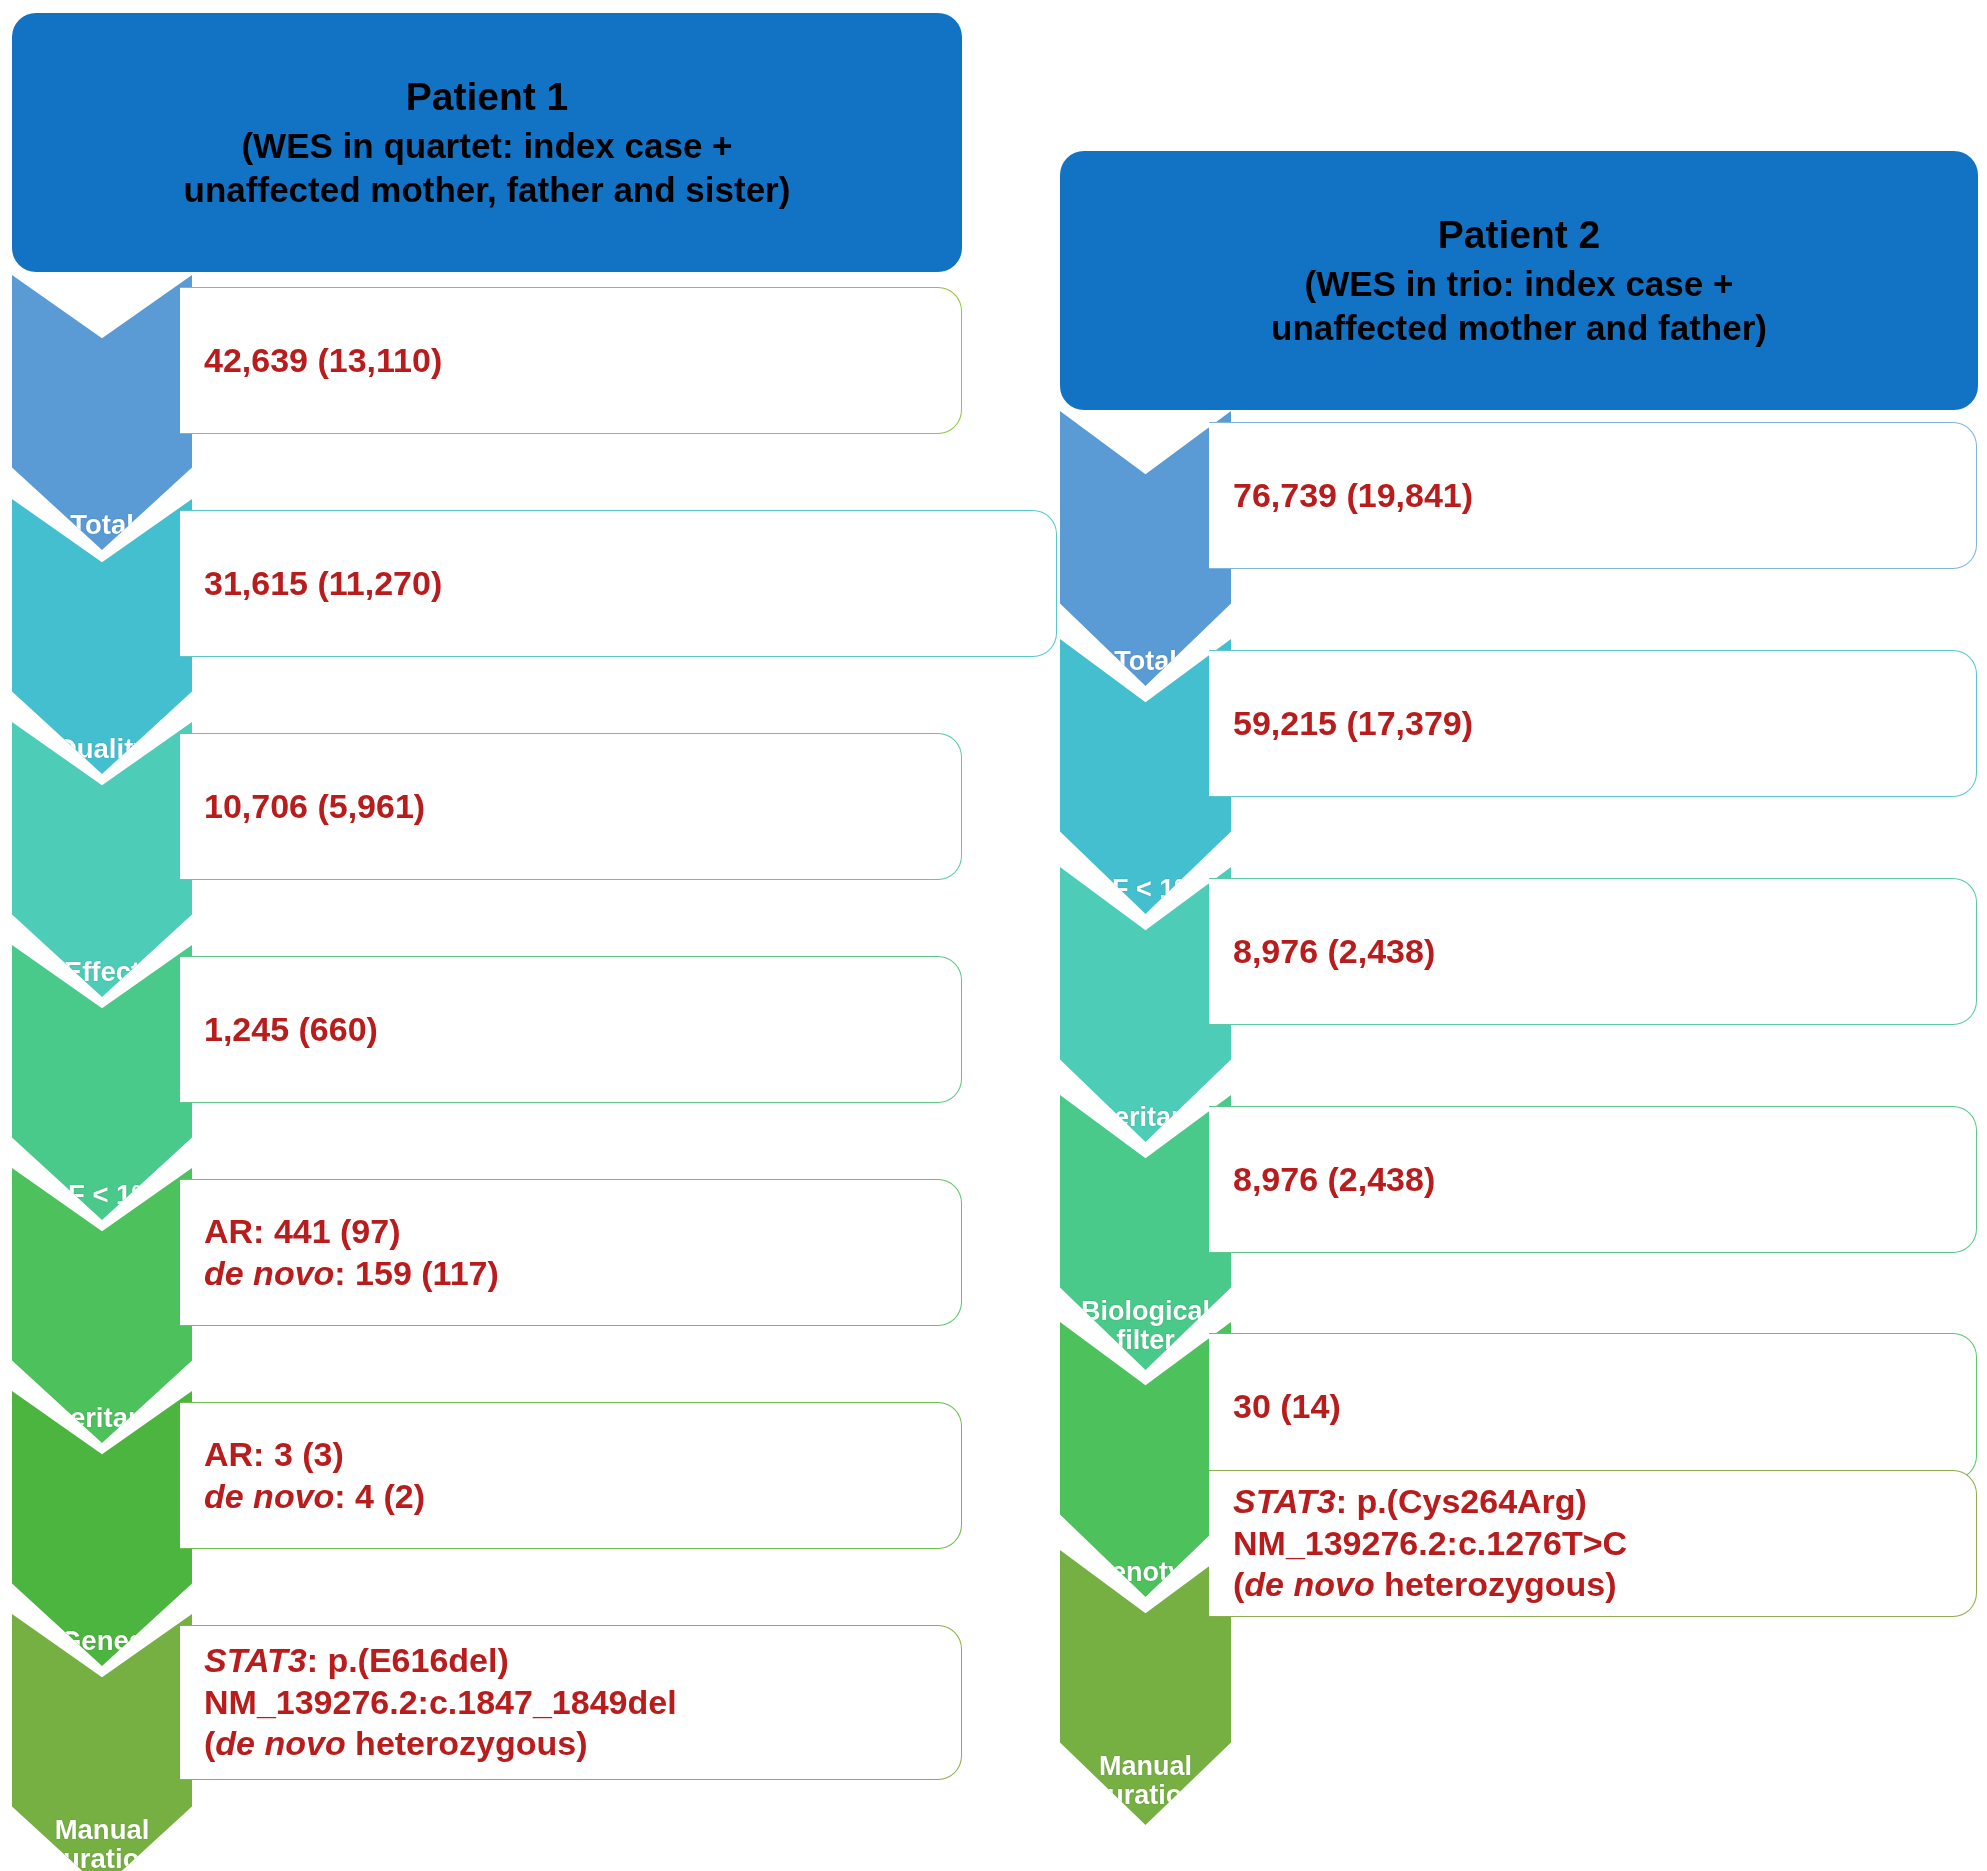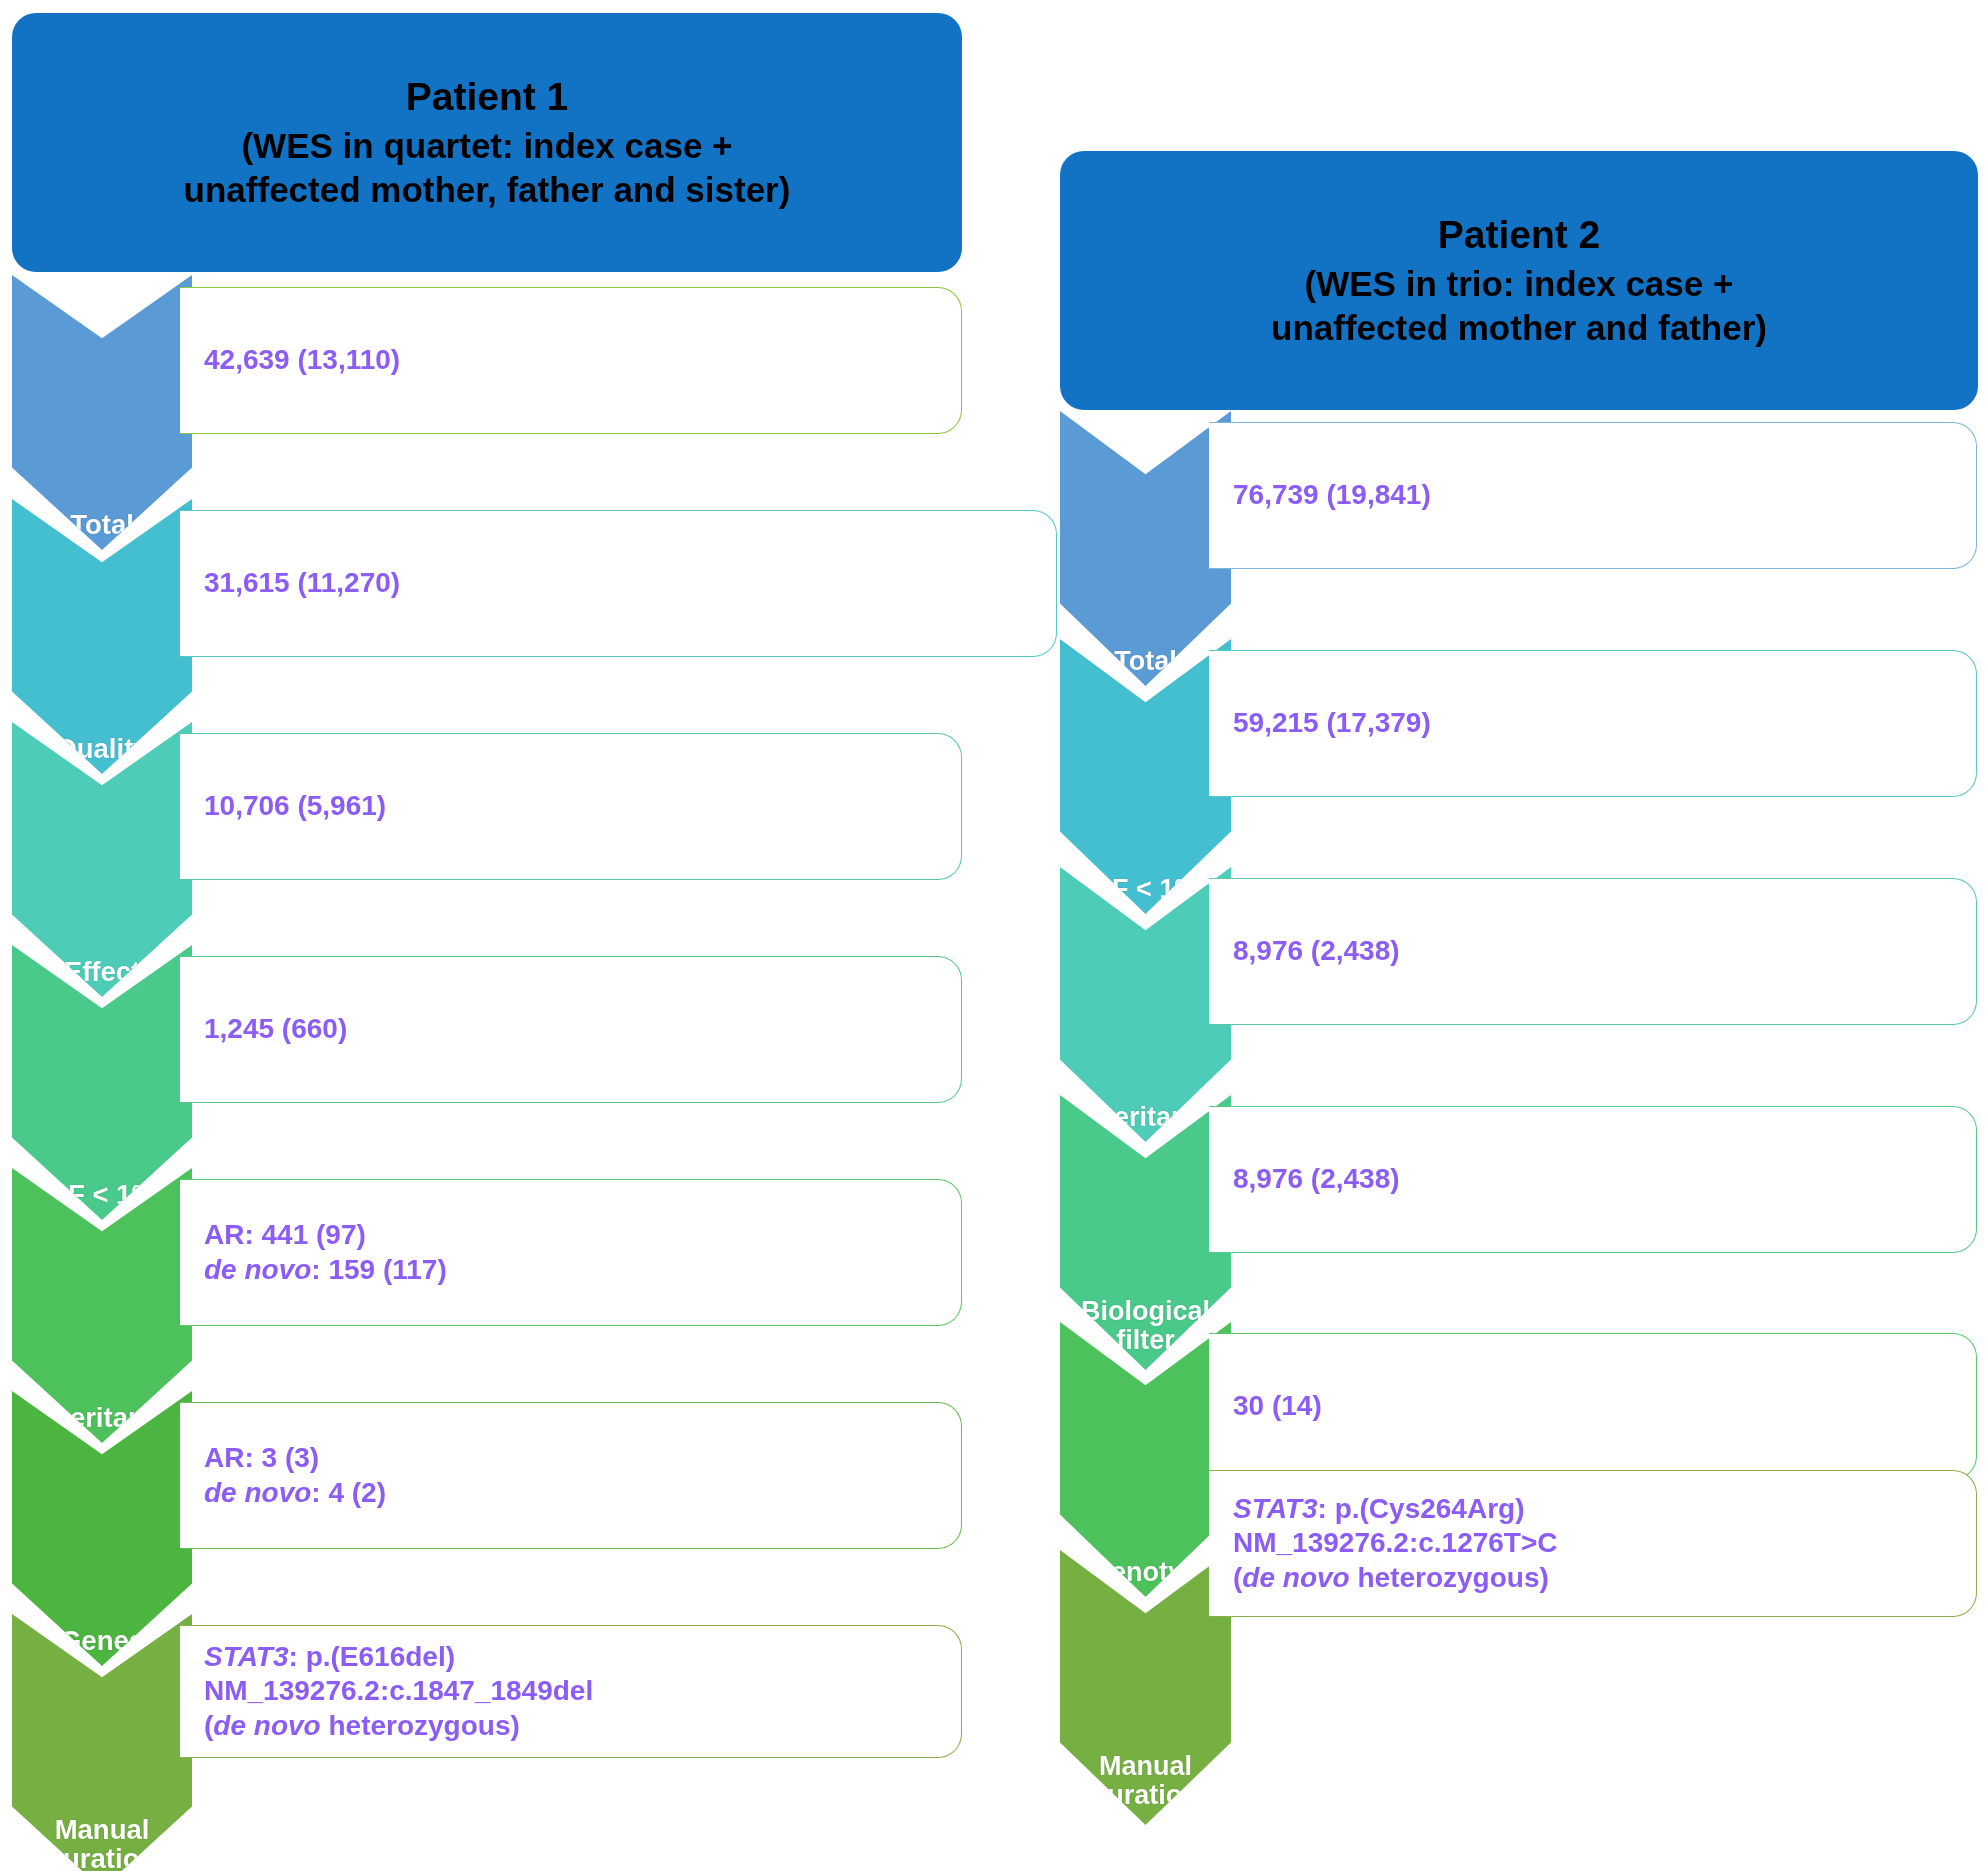--- a/index.html
+++ b/index.html
@@ -90,23 +90,23 @@
     background: #ffffff;
     border: 1.8px solid #8DC63F;
     border-left: none;
     border-radius: 0 24px 24px 0;
     box-sizing: border-box;
     display: flex;
     align-items: center;
     padding-left: 24px;
   }
   .vbox-text {
-    font-size: 28px;
+    font-size: 34px;
     font-weight: bold;
-    color: #8b5cf6;
+    color: #b91c1c;
     line-height: 1.22;
     white-space: pre-line;
   }
   .vbox-text .ital { font-style: italic; }
 
   
   #column-p2 .chev  { left: 22px; width: 171px; }
   #column-p2 .chev-label { width: 184px; font-size: 27px; }
   #column-p2 .vbox  { left: 171px; }
 </style>
@@ -165,21 +165,21 @@
           <div class="chev-label"><span>Genes</span></div>
         </div>
         <div class="vbox" style="top: 1402px; height: 147px; width: 782px; border-color: rgb(107, 191, 74);">
           <div class="vbox-text"><span>AR: 3 (3)</span><br><span class="ital">de novo</span><span>: 4 (2)</span></div>
         </div>
       </div>
       <div class="row">
         <div class="chev" style="top: 1614px; height: 275px; background: rgb(118, 176, 67);">
           <div class="chev-label two-line"><span>Manual</span><br><span>curation</span></div>
         </div>
-        <div class="vbox" style="top: 1625px; height: 133px; width: 782px; border-color: rgb(141, 174, 74);">
+        <div class="vbox" style="top: 1625px; height: 155px; width: 782px; border-color: rgb(141, 174, 74);">
           <div class="vbox-text"><span class="ital">STAT3</span><span>: p.(E616del)</span><br><span>NM_139276.2:c.1847_1849del</span><br><span>(</span><span class="ital">de novo</span><span> heterozygous)</span></div>
         </div>
       </div>
     </div>
 </div>
 
 <div class="column" id="column-p2">
   <div class="patient-header" id="header-p2">
     <div class="ph-title">Patient 2</div>
     <div class="ph-sub">(WES in trio: index case +</div>

